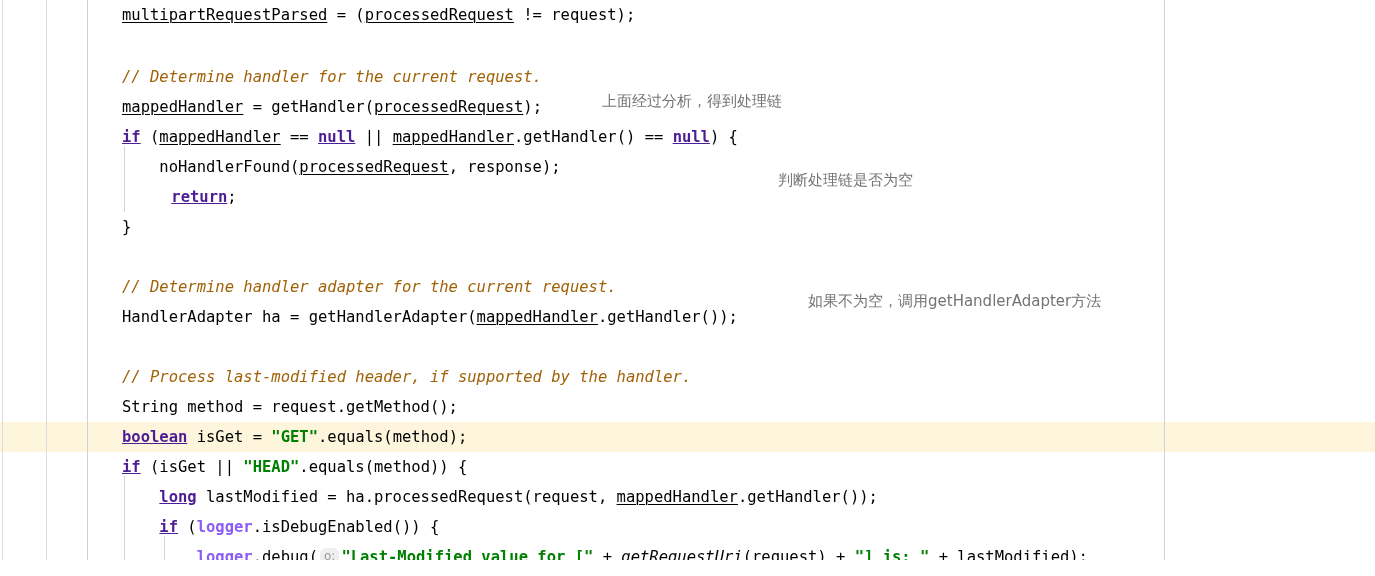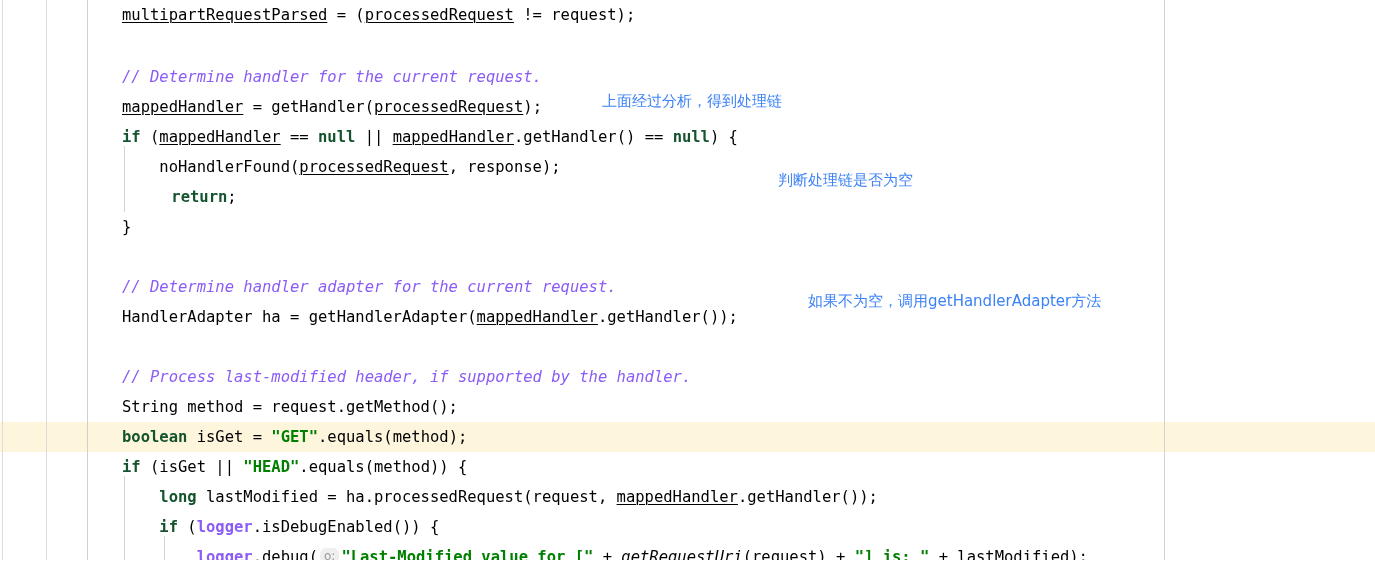--- a/index.html
+++ b/index.html
@@ -52,23 +52,23 @@
     height: 30px;
     line-height: 30px;
     white-space: pre;
     font-size: 15.5px;
     color: #000000;
     letter-spacing: 0px;
   }
   .line .ind { color: transparent; }
 
   
-  .kw   { color: #14532d; font-weight: bold; }
+  .kw   { color: #4c1d95; font-weight: bold; text-decoration: underline; }
   .str  { color: #008000; font-weight: bold; }
-  .cmt  { color: #8b5cf6; font-style: italic; }
+  .cmt  { color: #a16207; font-style: italic; }
   .fld  { text-decoration: underline; text-decoration-thickness: 1px; text-underline-offset: 2px; }
   .stat { color: #8b5cf6; font-weight: bold; }
   .statit { color: #000000; font-style: italic; text-decoration: underline; }
   .plain{ color: #000000; }
 
   
   .phint {
     display: inline-block;
     background: #efefef;
     color: #999999;
@@ -79,21 +79,21 @@
     line-height: 16px;
     vertical-align: 2px;
     margin: 0 2px;
     font-family: "DejaVu Sans", "Liberation Sans", sans-serif;
   }
 
   
   .annot {
     position: absolute;
     white-space: nowrap;
-    color: #3b82f6;
+    color: #737373;
     font-family: "DejaVu Sans", "Liberation Sans", sans-serif;
     font-size: 15px;
     line-height: 20px;
     font-weight: 500;
   }
 </style>
 </head>
 <body>
 
 <div id="editor">

